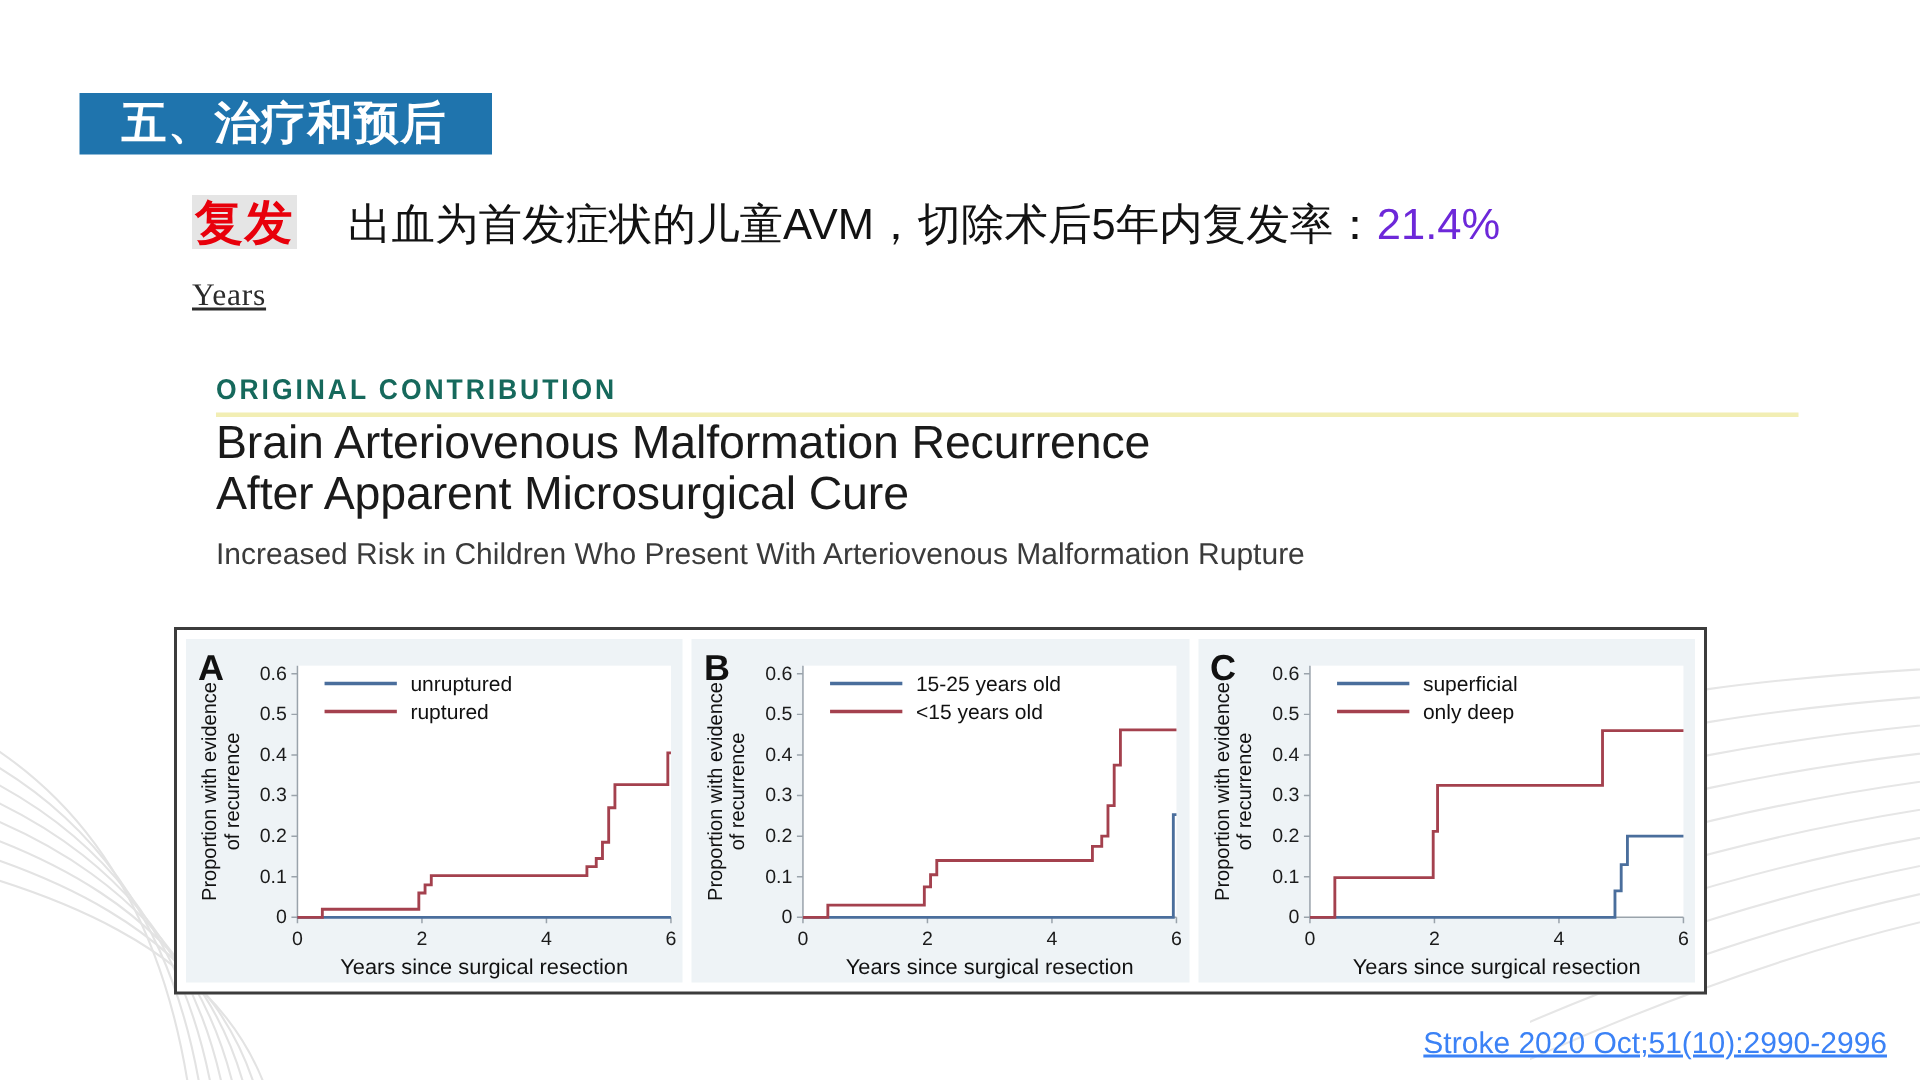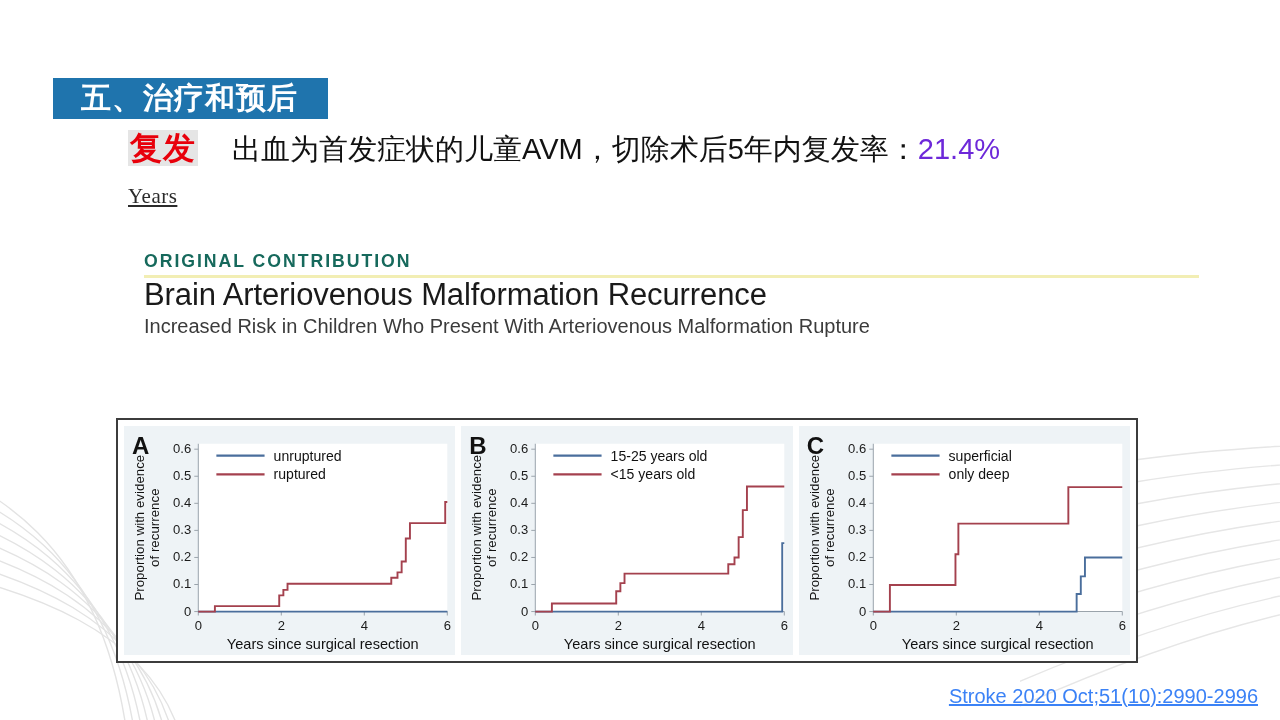--- a/index.html
+++ b/index.html
@@ -22,21 +22,21 @@
   .deco-left  { left: -120px; top: 430px; width: 420px; height: 330px; }
   .deco-right { right: -40px; top: 440px; width: 300px; height: 300px; }
 
   
   .title-row {
     position: absolute;
     left: 0; top: 45px;
     height: 74px;
     z-index: 3;
     display: flex;
-    align-items: flex-end;
+    align-items: center;
   }
   .title-chip {
     width: 18px;
     margin-left: 20px;
     background: #1f74ad;
   }
   .title-bar {
     margin-left: 15px;
     background: #1f74ad;
     padding: 0 30px 0 28px;
@@ -112,21 +112,21 @@
     margin-top: 3px;
   }
   .art-title {
     font-size: 31px;
     line-height: 34px;
     color: #1a1a1a;
     font-weight: normal;
     letter-spacing: -0.1px;
   }
   .art-sub {
-    margin-top: 2px;
+    margin-top: 12px;
     font-size: 20px;
     line-height: 24px;
     color: #3b3b3b;
     max-width: 985px;
   }
 
   
   .fig-frame {
     position: absolute;
     left: 116px; top: 418px;
@@ -214,20 +214,21 @@
       <span class="kw-journal">Years</span>
     </span>
   </div>
 </div>
 
 <div class="art-head">
   <div class="art-kicker">ORIGINAL CONTRIBUTION</div>
   <div class="art-rule"></div>
   <div class="art-title">
     <div>Brain Arteriovenous Malformation Recurrence</div>
+    <div>After Apparent Microsurgical Cure</div>
   </div>
   <div class="art-sub">Increased Risk in Children Who Present With Arteriovenous Malformation Rupture</div>
 </div>
 
 <div class="fig-frame">
   <div class="panel">
     <span class="panel-letter">A</span>
     <svg viewBox="0 0 330 232" preserveAspectRatio="none">
         <rect x="74" y="18" width="248" height="170" fill="#ffffff"></rect>
         <line x1="74" y1="18" x2="74" y2="188" stroke="#9aa3ab" stroke-width="1"></line>

